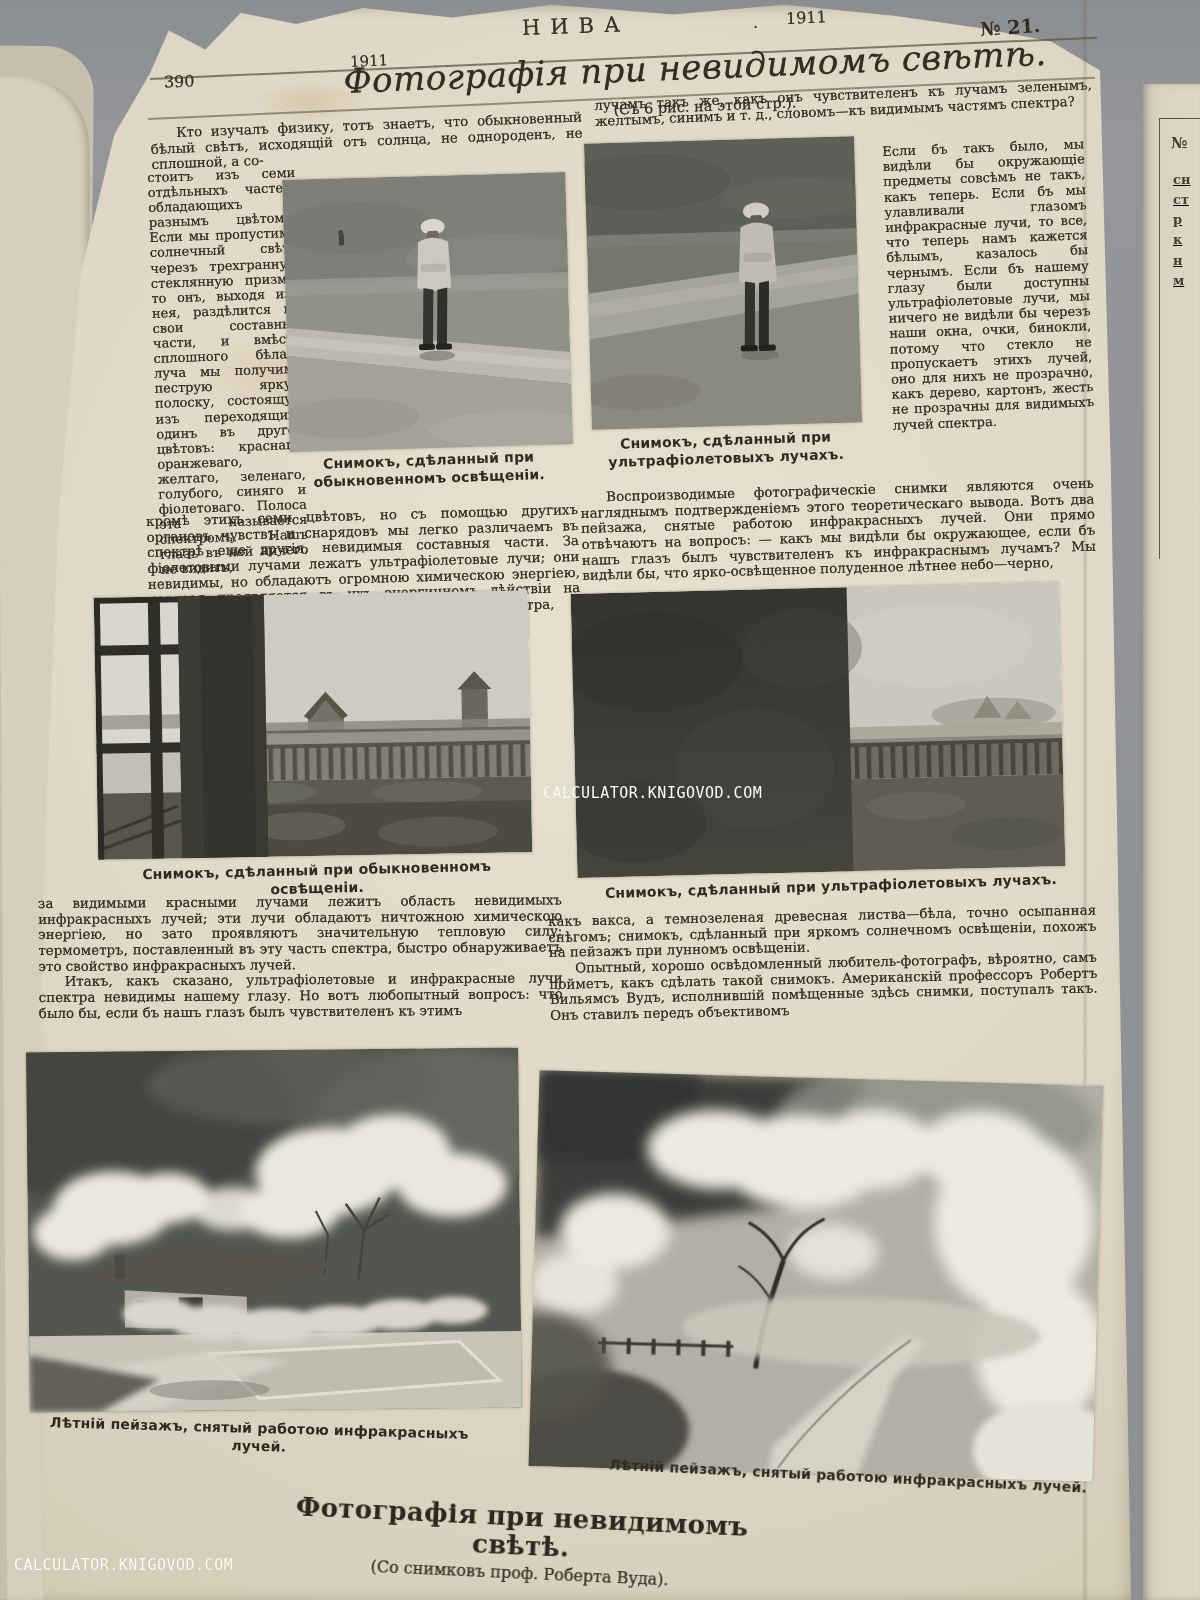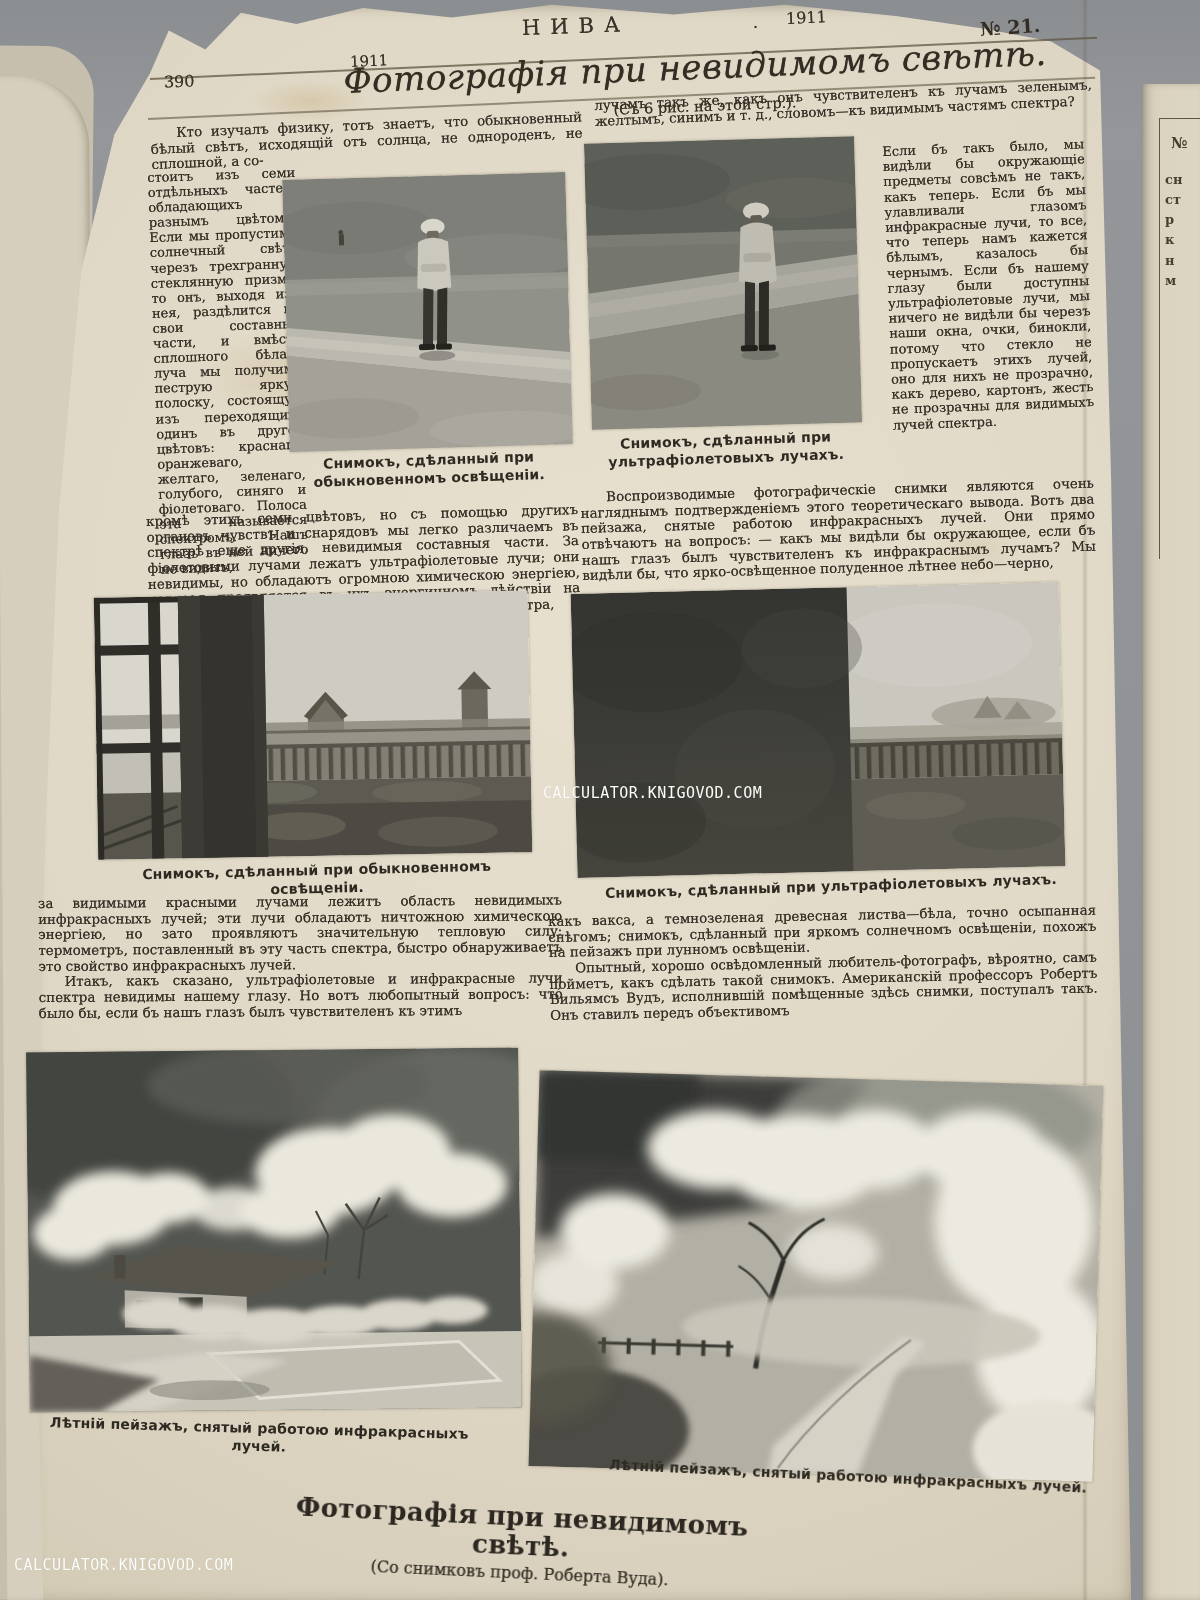--- a/index.html
+++ b/index.html
@@ -311,21 +311,21 @@
   <div class="abs cap" style="left:578px;top:1468px;width:540px;transform:rotate(2.8deg);">Лѣтній пейзажъ, снятый работою инфракрасныхъ лучей.</div>
 
   <div class="abs" style="left:288px;top:1492px;width:470px;transform:rotate(2.6deg);transform-origin:left top;">
     <div class="foot-title">Фотографія при невидимомъ свѣтѣ.</div>
     <div class="foot-credit" style="margin-top:4px;">(Со снимковъ проф. Роберта Вуда).</div>
   </div>
 
   <div class="sliver">
     <div class="frame"></div>
     <div class="abs frag" style="left:28px;top:48px;font-size:15px;">№</div>
-    <div class="abs" style="left:22px;top:86px;">
+    <div class="abs" style="left:30px;top:86px;text-decoration:underline;">
       <div class="frag">сн</div>
       <div class="frag">ст</div>
       <div class="frag">р</div>
       <div class="frag">к</div>
       <div class="frag">н</div>
       <div class="frag">м</div>
     </div>
   </div>
 
   <div class="wm" style="left:543px;top:786px;">CALCULATOR.KNIGOVOD.COM</div>

